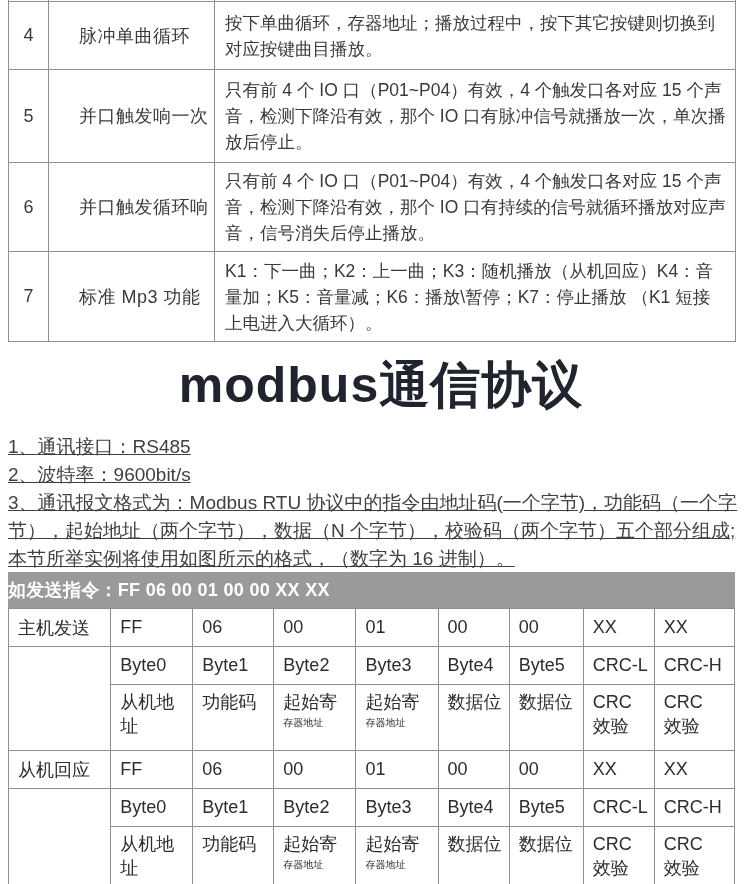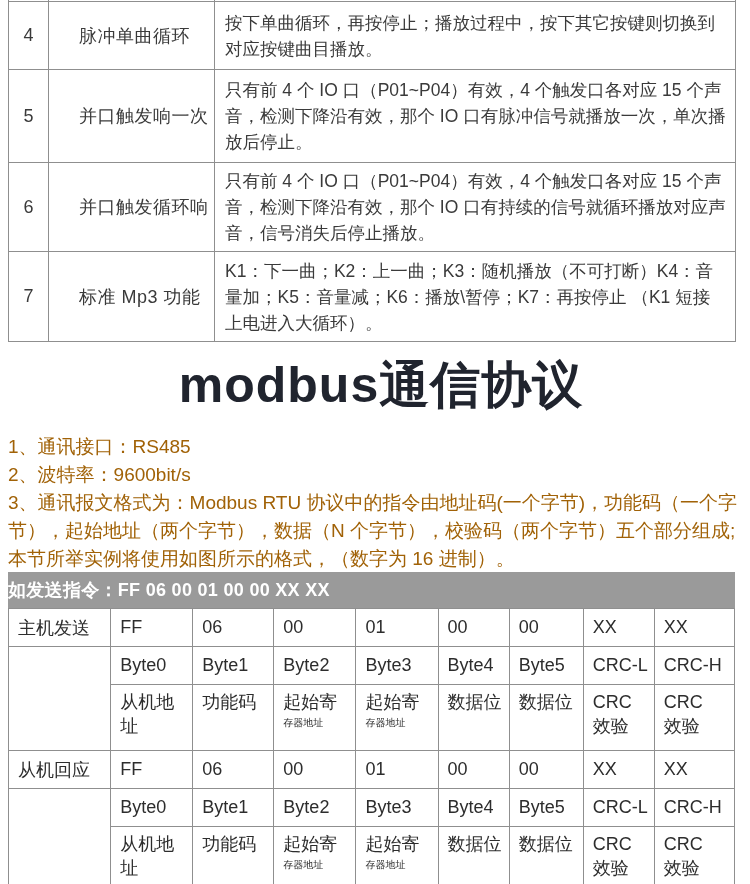--- a/index.html
+++ b/index.html
@@ -18,21 +18,21 @@
   .rh2 td{height:84px;}
   .rh3 td{height:80px;border-radius:30px;}
   .rh4 td{height:81px;}
 
   
   .title{position:absolute;top:346px;left:0;width:100%;margin:6px;text-align:center;
          font-size:50px;font-weight:bold;color:#20242e;letter-spacing:1px;}
 
   
   .notes{position:absolute;top:433px;left:8px;width:736px;font-size:19px;
-         line-height:28px;color:#a16207;}
+         line-height:28px;color:#404040;text-decoration:underline;}
   .notes p{margin:0;}
 
   
   .modbus{position:absolute;left:8px;top:572px;width:727px;}
   .mb-header{height:36px;line-height:36px;background:#9a9a9a;color:#ffffff;
              font-size:18px;font-weight:bold;box-sizing:border-box;
              letter-spacing:0.3px;}
   .mb-table{width:727px;table-layout:fixed;border:1px solid #8f8f8f;border-bottom:2px solid #5a5a5a;}
   .mb-table td{border:1px solid #8f8f8f;font-size:18px;color:#2d2d2d;
                padding:0 2px 0 9px;vertical-align:middle;overflow:hidden;}
@@ -55,36 +55,36 @@
       </colgroup>
     <tbody>
       <tr class="clip">
         <td></td>
         <td></td>
         <td></td>
       </tr>
       <tr class="rh1">
         <td class="ft-num">4</td>
         <td class="ft-name">脉冲单曲循环</td>
-        <td class="ft-desc">按下单曲循环，再按停止；播放过程中，按下其它按键则切换到对应按键曲目播放。</td>
+        <td class="ft-desc">按下单曲循环，存器地址；播放过程中，按下其它按键则切换到对应按键曲目播放。</td>
       </tr>
       <tr class="rh2">
         <td class="ft-num">5</td>
         <td class="ft-name">并口触发响一次</td>
         <td class="ft-desc">只有前 4 个 IO 口（P01~P04）有效，4 个触发口各对应 15 个声音，检测下降沿有效，那个 IO 口有脉冲信号就播放一次，单次播放后停止。</td>
       </tr>
       <tr class="rh3">
         <td class="ft-num">6</td>
         <td class="ft-name">并口触发循环响</td>
         <td class="ft-desc">只有前 4 个 IO 口（P01~P04）有效，4 个触发口各对应 15 个声音，检测下降沿有效，那个 IO 口有持续的信号就循环播放对应声音，信号消失后停止播放。</td>
       </tr>
       <tr class="rh4">
         <td class="ft-num">7</td>
         <td class="ft-name">标准 Mp3 功能</td>
-        <td class="ft-desc">K1：下一曲；K2：上一曲；K3：随机播放（不可打断）K4：音量加；K5：音量减；K6：播放\暂停；K7：再按停止 （K1 短接上电进入大循环）。</td>
+        <td class="ft-desc">K1：下一曲；K2：上一曲；K3：随机播放（从机回应）K4：音量加；K5：音量减；K6：播放\暂停；K7：停止播放 （K1 短接上电进入大循环）。</td>
       </tr>
     </tbody>
   </table>
 
   <h1 class="title">modbus通信协议</h1>
 
   <div class="notes">
     <p>1、通讯接口：RS485</p>
     <p>2、波特率：9600bit/s</p>
     <p>3、通讯报文格式为：Modbus RTU 协议中的指令由地址码(一个字节)，功能码（一个字节），起始地址（两个字节），数据（N 个字节），校验码（两个字节）五个部分组成;本节所举实例将使用如图所示的格式，（数字为 16 进制）。</p>

